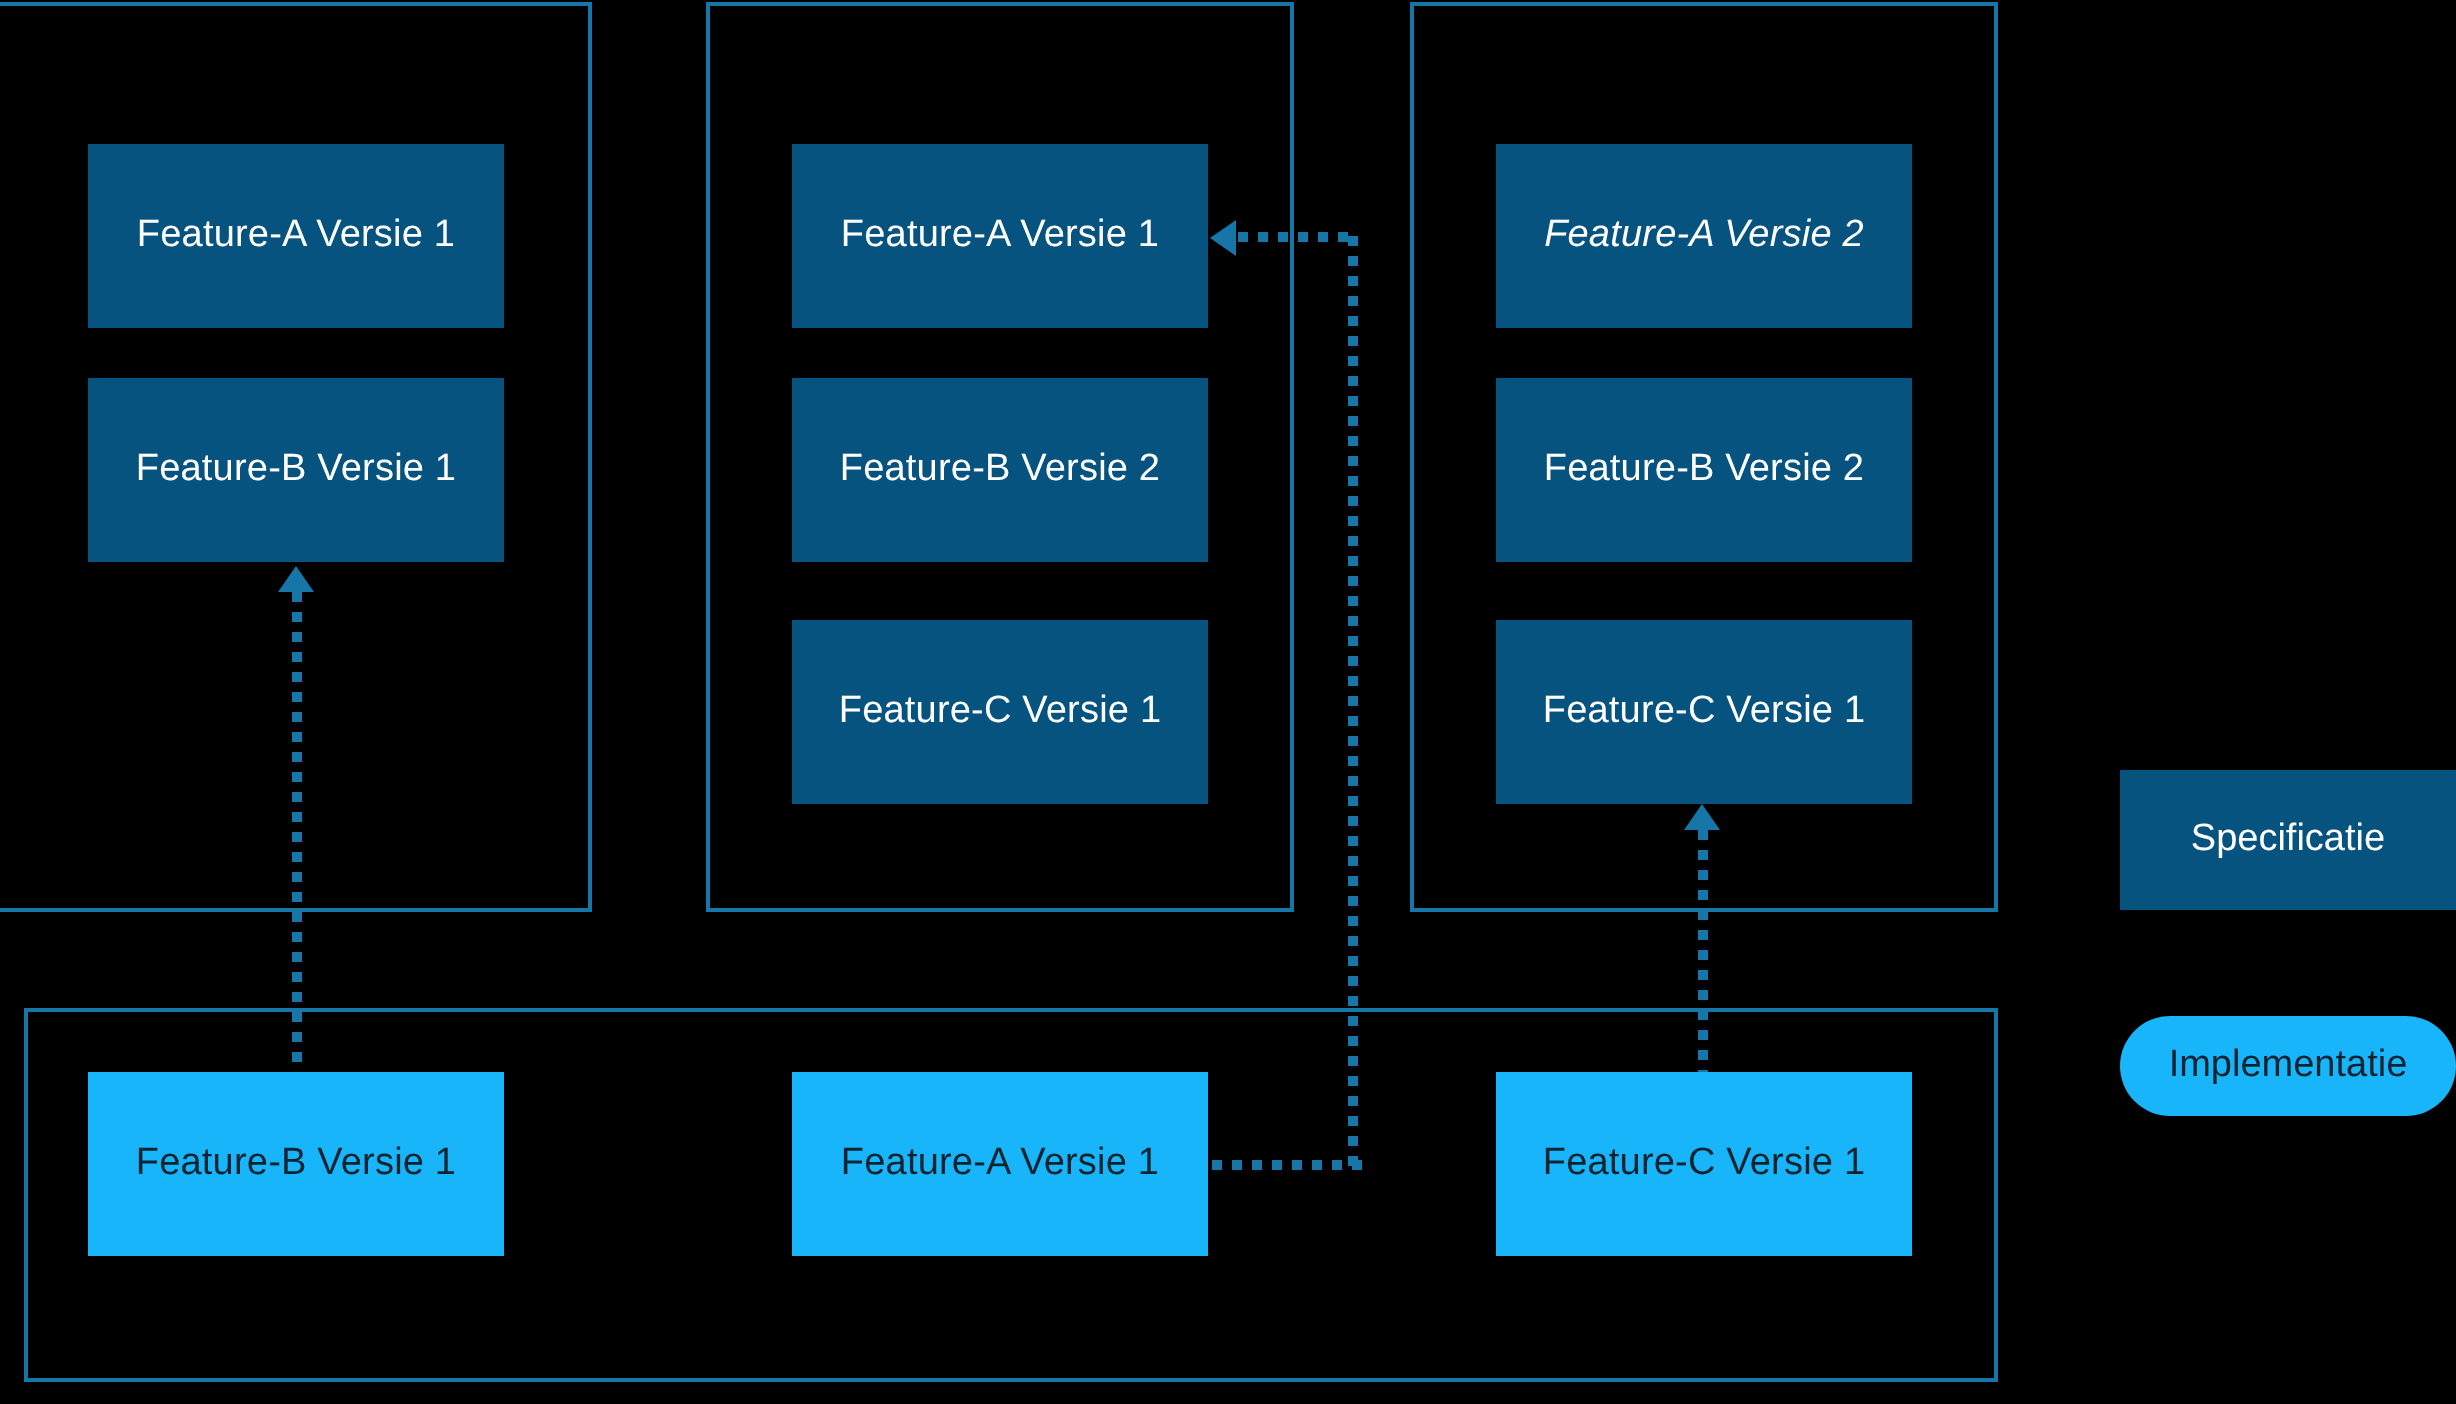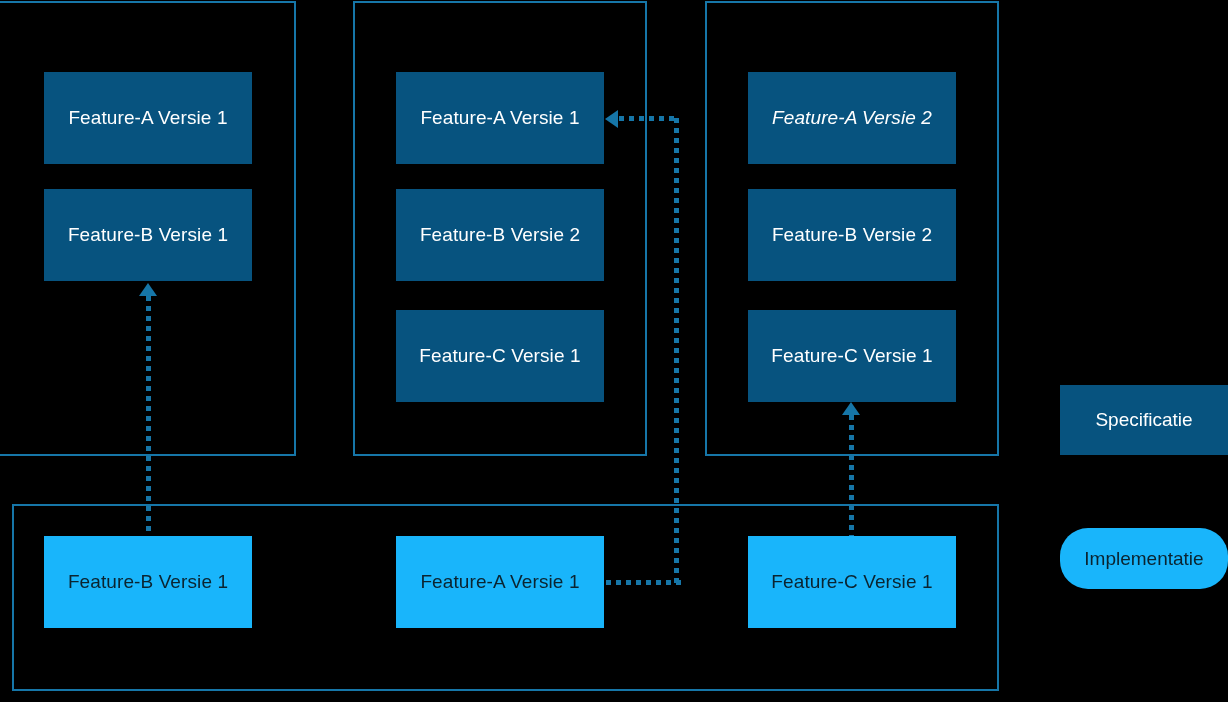--- a/index.html
+++ b/index.html
@@ -157,17 +157,17 @@
   <div class="dot-h" style="left:619px; top:116px; width:60px;"></div>
   <div class="arrow-left" style="left:605px; top:110px;"></div>
 
   <div class="dot-v" style="left:849px; top:415px; height:121px;"></div>
   <div class="arrow-up" style="left:842px; top:402px;"></div>
 
   <div class="legend-node spec" style="left:1060px; top:385px; width:168px; height:70px;">
     <span>Specificatie</span>
   </div>
 
-  <div class="legend-node impl" style="left:1060px; top:528px; width:168px; height:61px;border-radius:28px;">
+  <div class="legend-node impl" style="left:1060px; top:508px; width:168px; height:50px;border-radius:28px;">
     <span>Implementatie</span>
   </div>
 
 </div>
 
 </body></html>

